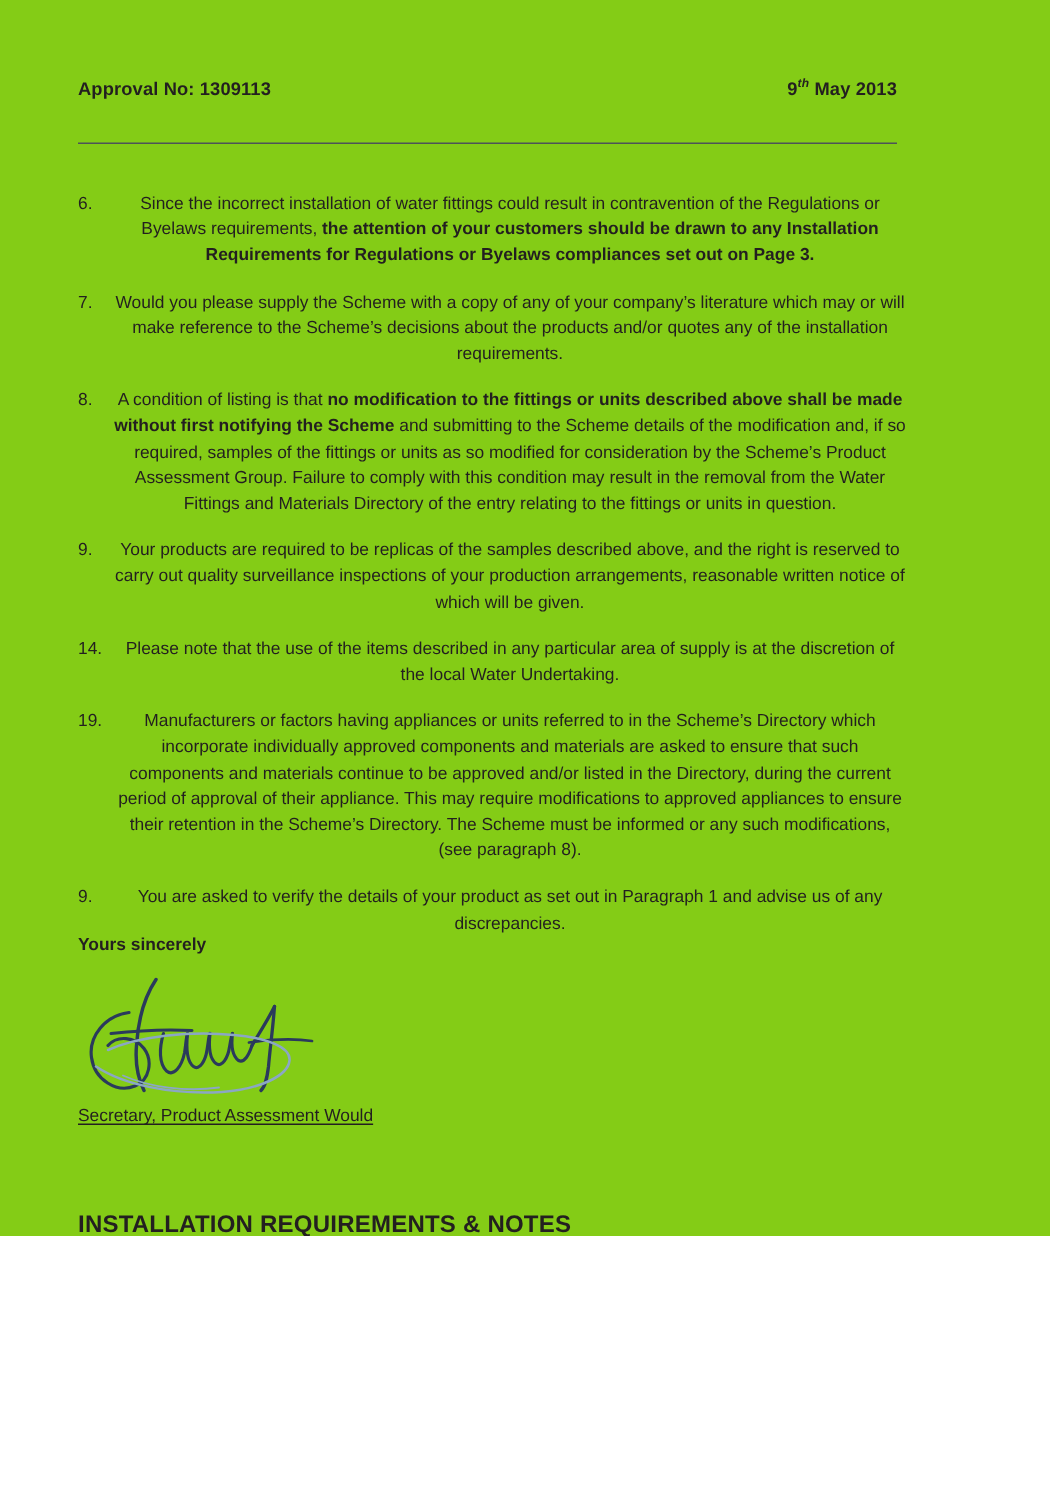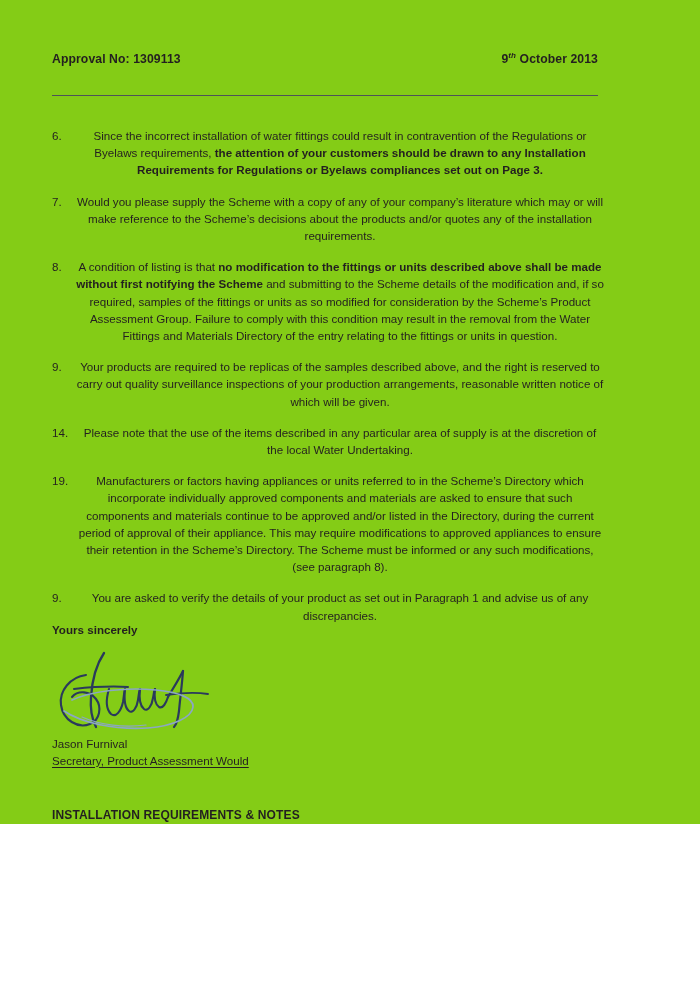--- a/index.html
+++ b/index.html
@@ -106,33 +106,33 @@
   }
   .signer .role {
     text-decoration: underline;
     text-underline-offset: 2px;
   }
 
   .section-heading {
     position: absolute;
     left: 52px;
     top: 808px;
-    font-size: 12px;
+    font-size: 16px;
     font-weight: bold;
     letter-spacing: 0.15px;
   }
 </style>
 </head>
 <body>
 
 <div class="page">
 
   <div class="header">
     <span class="approval">Approval No: 1309113</span>
-    <span class="date"><span>9</span><sup>th</sup><span> October 2013</span></span>
+    <span class="date"><span>9</span><sup>th</sup><span> May 2013</span></span>
   </div>
 
   <div class="rule"></div>
 
   <div class="content">
 
     <div class="item">
       <div class="num">6.</div>
       <div class="txt">
         <span>Since the incorrect installation of water fittings could result in contravention of the Regulations or Byelaws requirements, </span><b>the attention of your customers should be drawn to any Installation Requirements for Regulations or Byelaws compliances set out on Page 3.</b>
@@ -198,19 +198,18 @@
         <path d="M116 52 C120 45 126 36 131 26" stroke="#2a3a5c" stroke-width="2.2"></path>
         <path d="M131 26 C130 40 128 54 127 66 C126 74 125 79 122 82" stroke="#2a3a5c" stroke-width="2.2"></path>
         <path d="M114 50 C128 48 142 47 156 49" stroke="#2a3a5c" stroke-width="1.8"></path>
         <path d="M12 66 C30 78 62 85 96 83 C122 81 140 72 141 62 C142 53 126 47 104 45 C74 42 40 46 20 55" stroke="#8ba7c4" stroke-width="1.7"></path>
         <path d="M30 72 C48 80 72 83 94 80" stroke="#8ba7c4" stroke-width="1.2"></path>
       </g>
     </svg>
   </div>
 
   <div class="signer">
-    <div class="name">Jason Furnival</div>
     <div class="role">Secretary, Product Assessment Would</div>
   </div>
 
   <div class="section-heading">INSTALLATION REQUIREMENTS &amp; NOTES</div>
 
 </div>
 
 </body></html>

